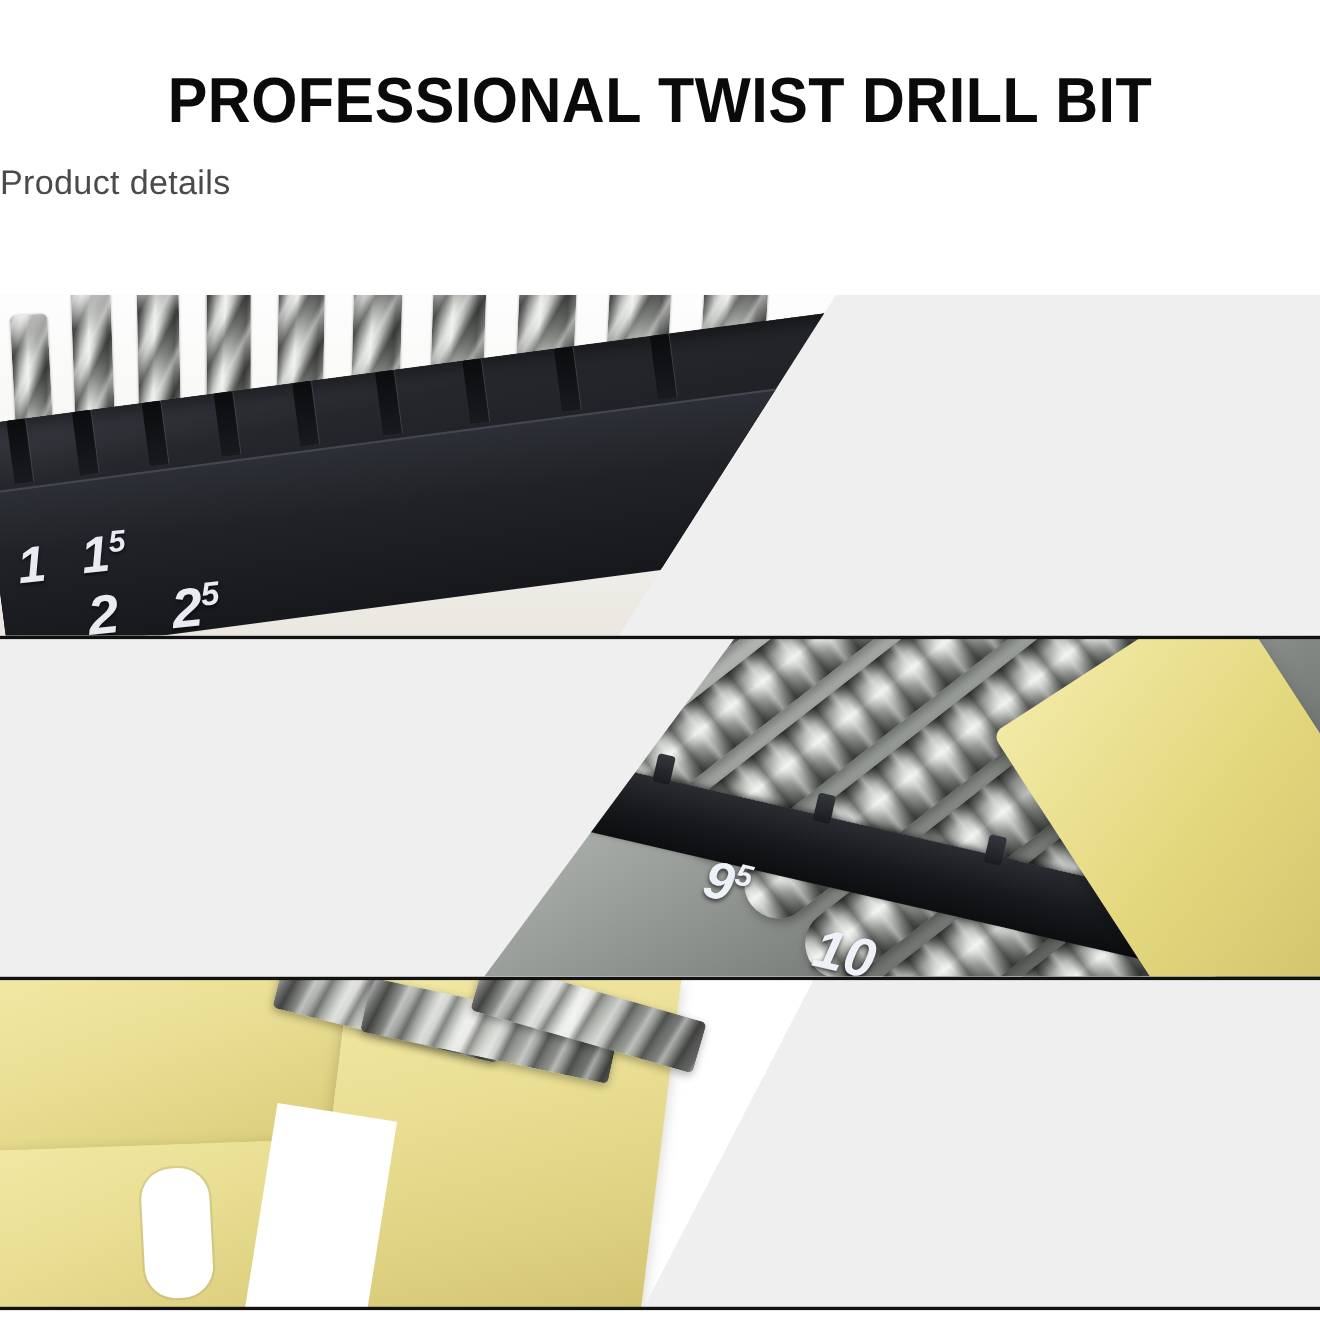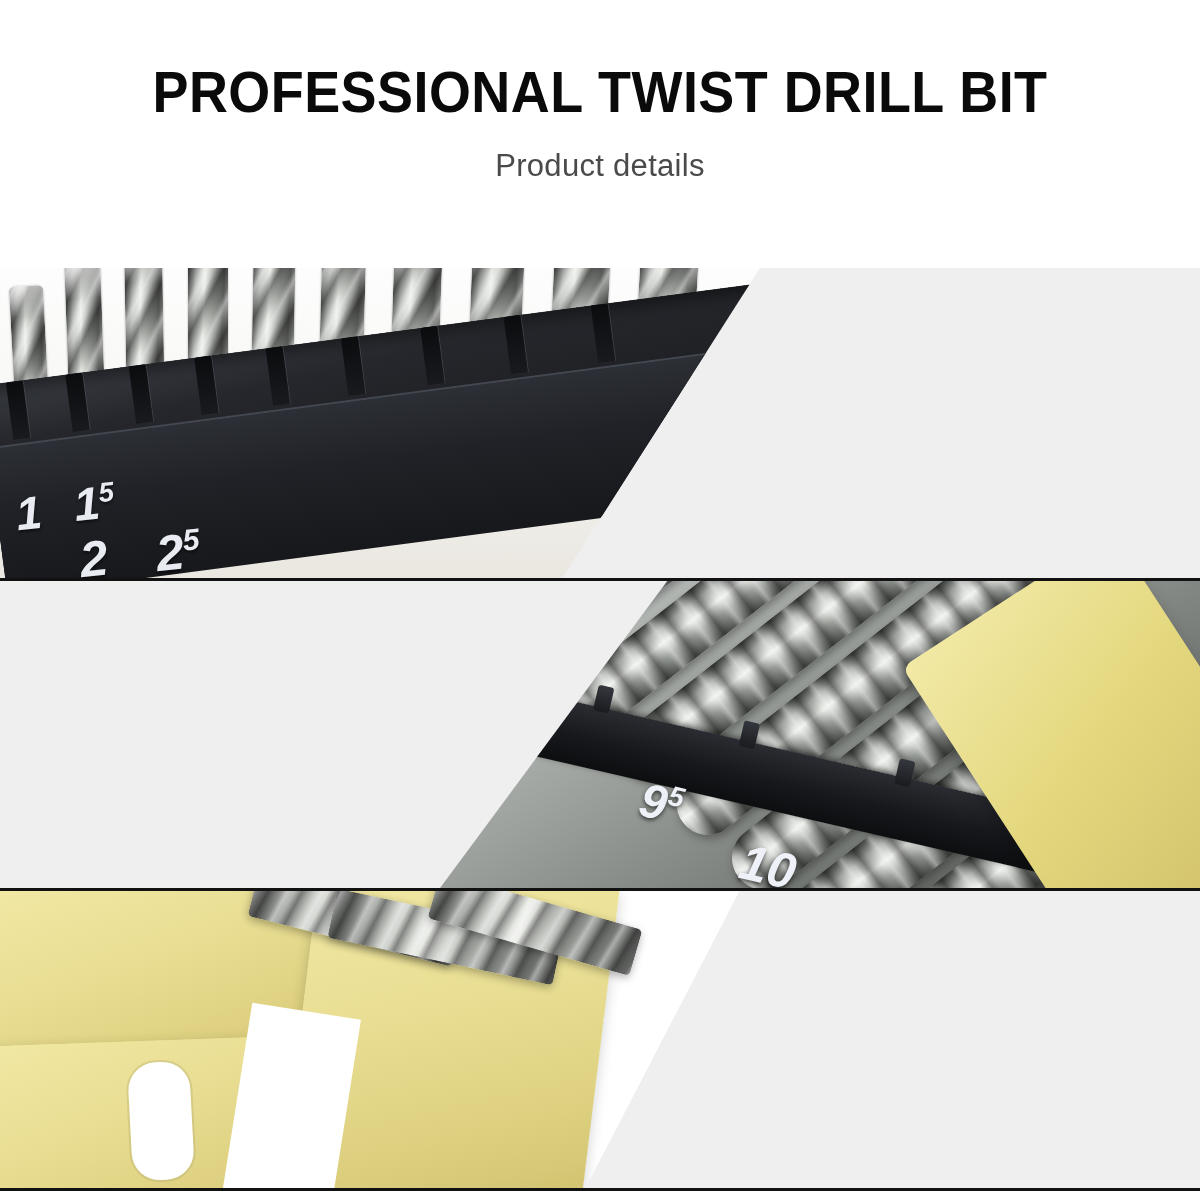--- a/index.html
+++ b/index.html
@@ -16,21 +16,21 @@
   .title {
     position:absolute; left:0; top:62px; width:1200px;
     text-align:center;
     font-size:58px; font-weight:bold; letter-spacing:0.5px;
     color:#0a0a0a; line-height:1.05;
     transform:scaleX(0.93); transform-origin:center top;
     white-space:nowrap;
   }
   .subtitle {
     position:absolute; left:0; top:148px; width:1200px;
-    text-align:center;
+    text-align:left;
     font-size:31px; font-weight:300; color:#4a4a4a;
     letter-spacing:0.3px; white-space:nowrap;
   }
 
   
   .band { position:absolute; left:0; width:1200px; overflow:hidden; background:#efefef; }
   .band1 { top:268px;  height:310px; }
   .band2 { top:580px;  height:308px; }
   .band3 { top:890px;  height:300px; }
 

